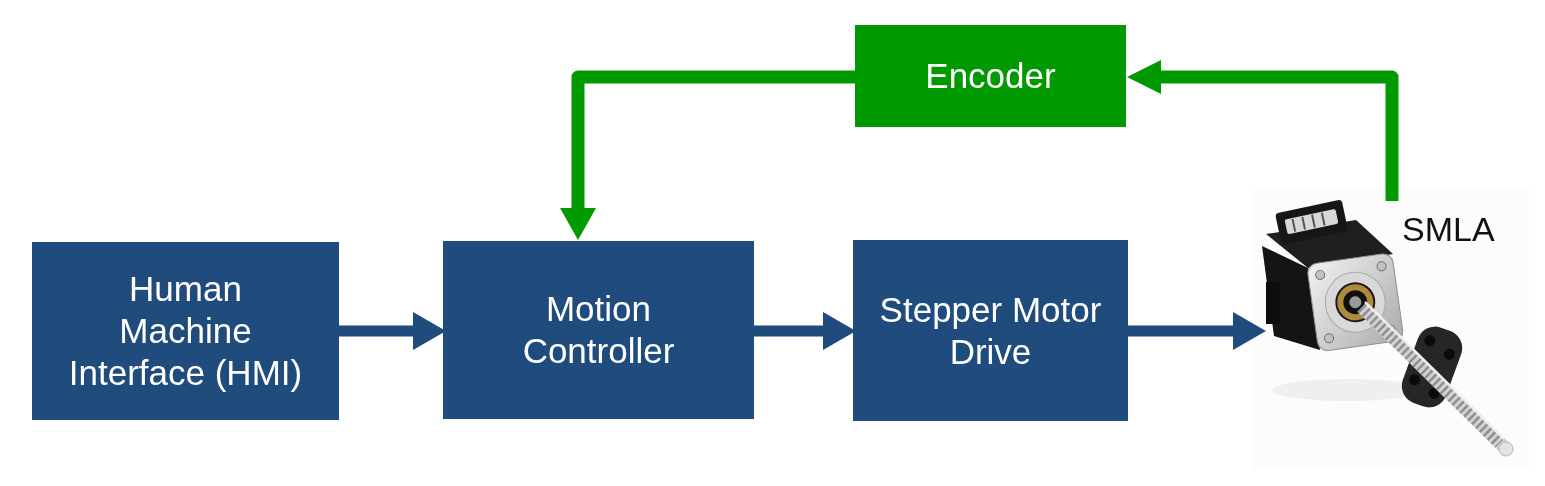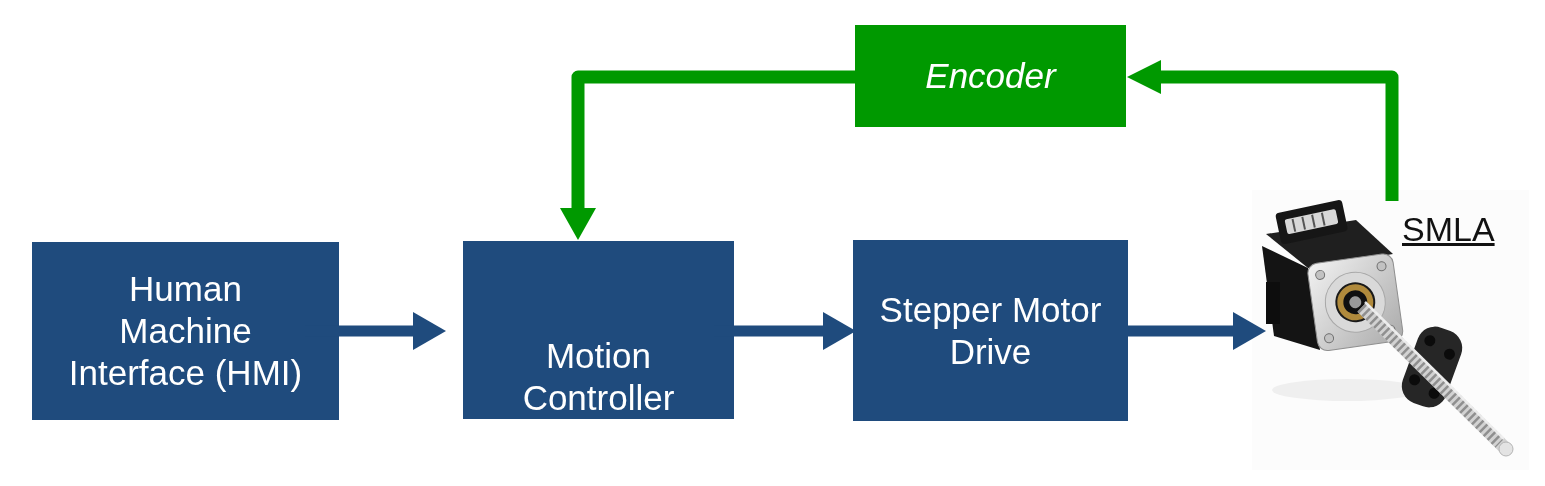--- a/index.html
+++ b/index.html
@@ -16,35 +16,34 @@
     display: flex;
     align-items: center;
     justify-content: center;
     text-align: center;
     font-size: 35px;
     line-height: 42px;
     color: var(--c-box-text, #ffffff);
   }
   .box .lbl { white-space: pre-line; }
   .box-blue  { background: var(--c-forward-path, #1f4b7d); }
-  .box-green { background: var(--c-feedback-path, #009900); font-style: italic; }
+  .box-green { background: var(--c-feedback-path, #009900); }
 
   #box-hmi        { left: 32px;  top: 242px; width: 307px; height: 178px; }
-  #box-motion     { left: 463px; top: 241px; width: 271px; height: 178px; align-items: flex-end; }
+  #box-motion     { left: 443px; top: 241px; width: 311px; height: 178px; }
   #box-stepper    { left: 853px; top: 240px; width: 275px; height: 181px; }
   #box-encoder    { left: 855px; top: 25px;  width: 271px; height: 102px; }
 
   .smla-label {
     position: absolute;
     left: 1402px;
     top: 210px;
     font-size: 34px;
     line-height: 38px;
     color: var(--c-smla-text, #111111);
-    text-decoration: underline;
   }
   .overlay {
     position: absolute;
     left: 0; top: 0;
     pointer-events: none;
   }
   .motor-photo {
     position: absolute;
     left: 1252px;
     top: 190px;

